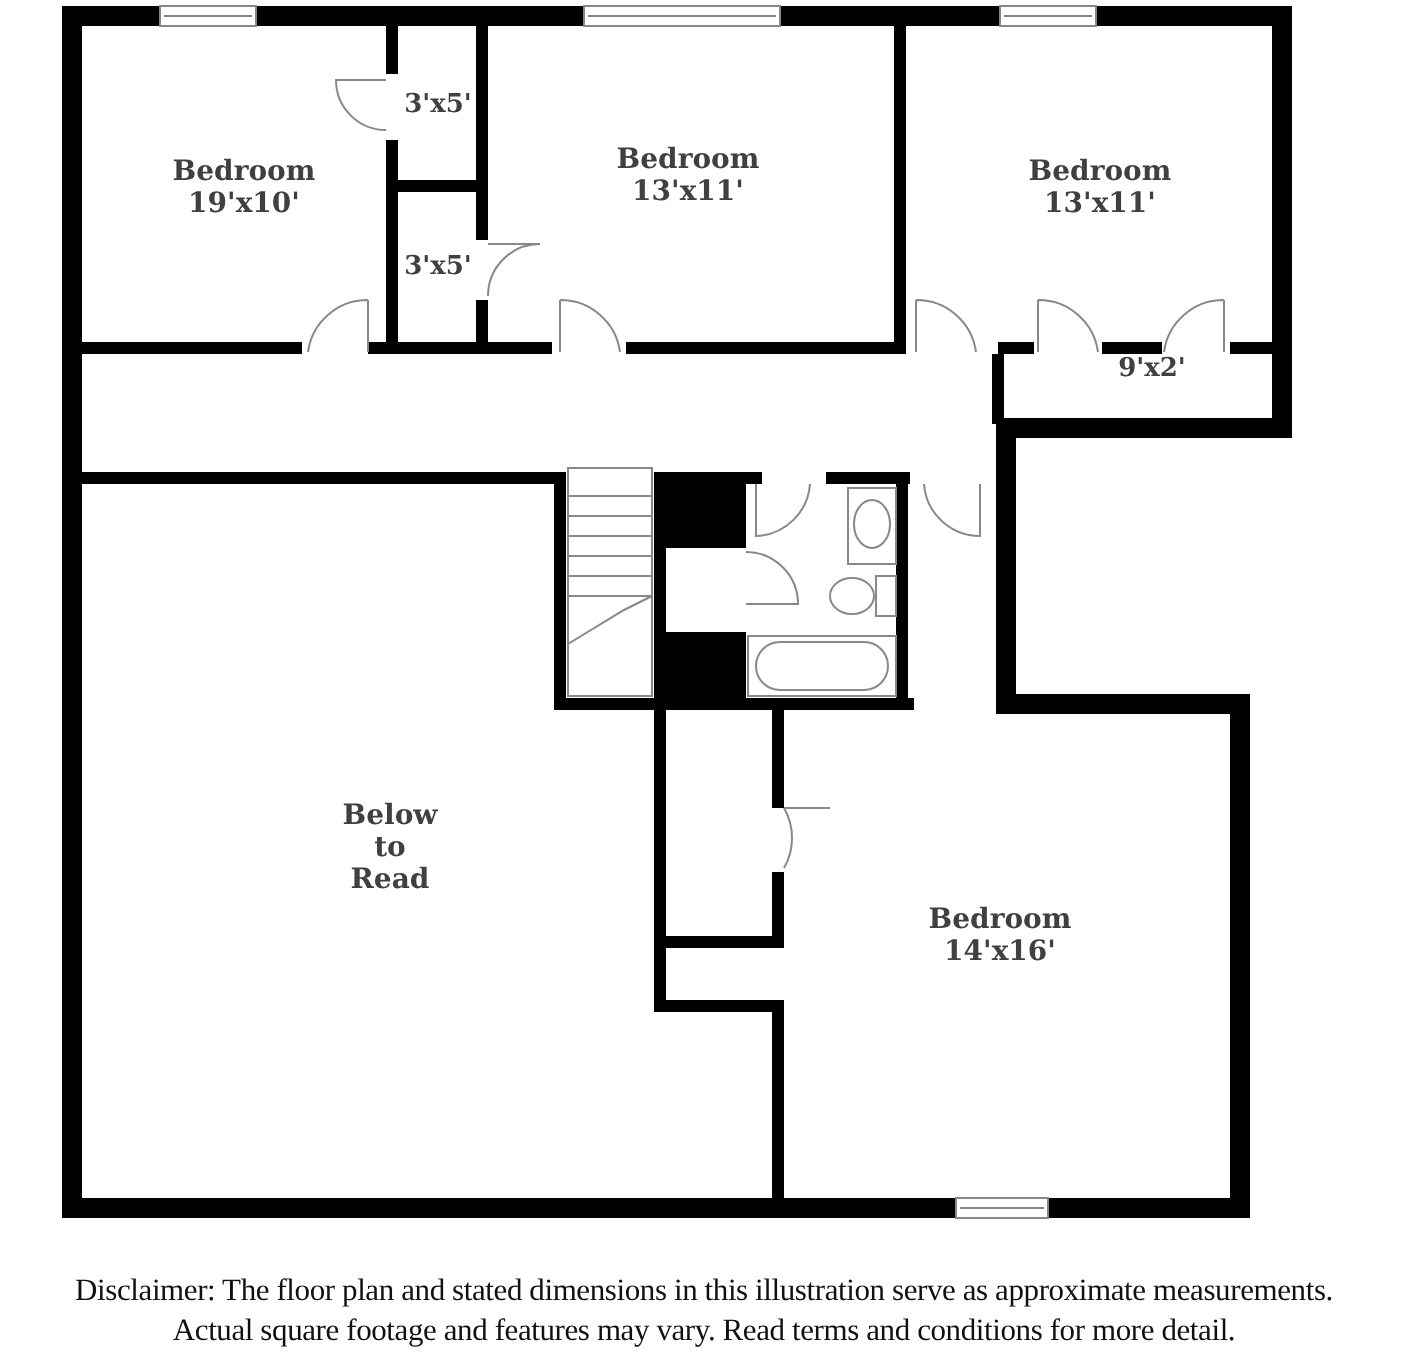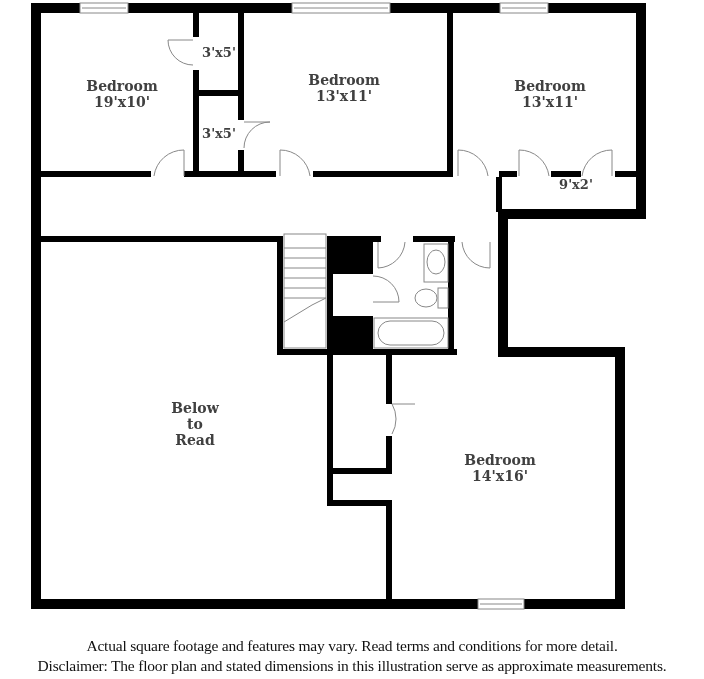--- a/index.html
+++ b/index.html
@@ -138,15 +138,15 @@
   <span>Below</span>
   <span>to</span>
   <span>Read</span>
 </div>
 <div class="lbl" style="left:448px;top:452px;width:104px;">
   <span>Bedroom</span>
   <span>14'x16'</span>
 </div>
 
 <div id="disclaimer">
+  <span>Disclaimer: The floor plan and stated dimensions in this illustration serve as approximate measurements.</span>
   <span>Actual square footage and features may vary. Read terms and conditions for more detail.</span>
-  <span>Disclaimer: The floor plan and stated dimensions in this illustration serve as approximate measurements.</span>
 </div>
 
 </body></html>

